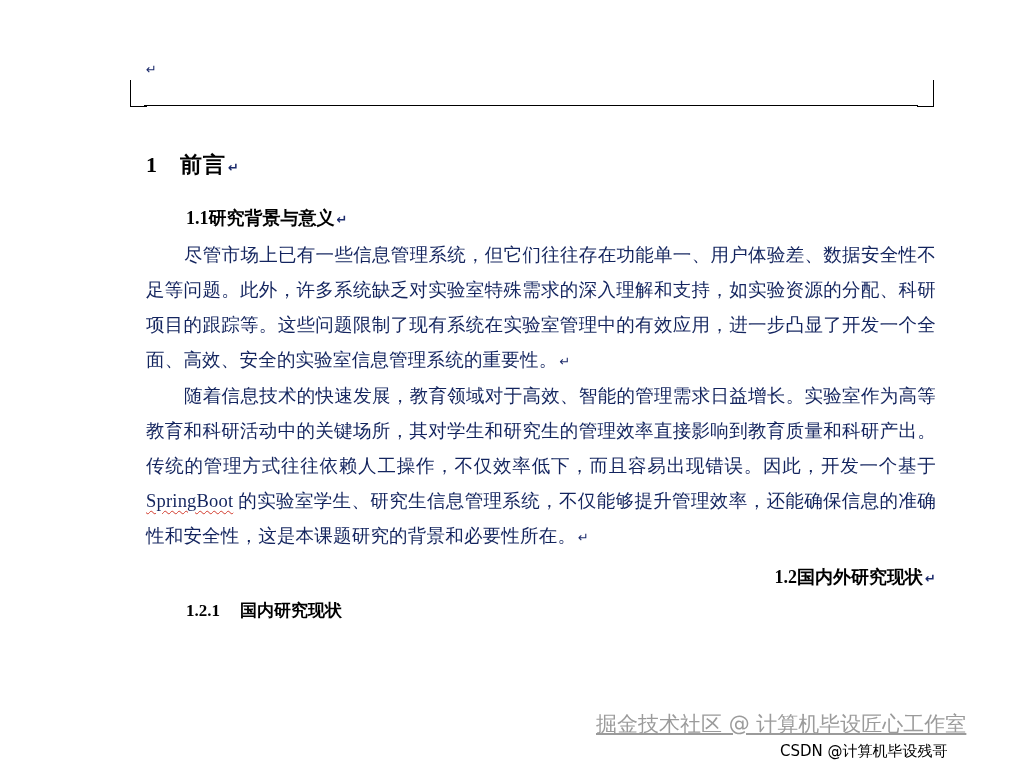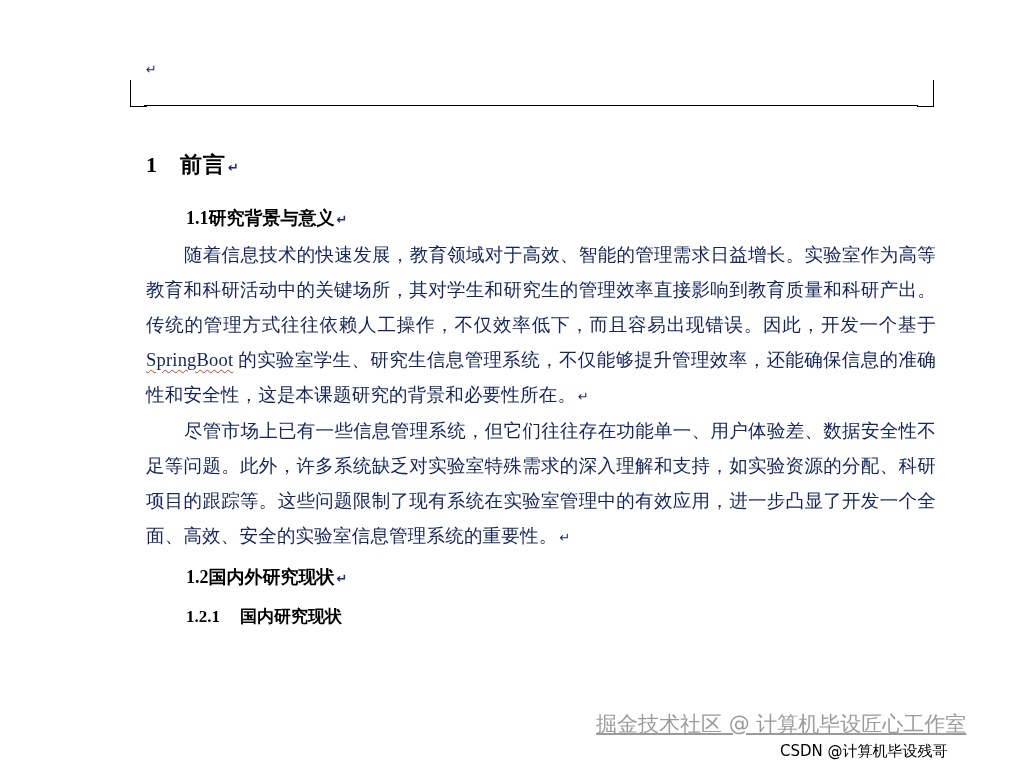--- a/index.html
+++ b/index.html
@@ -97,21 +97,21 @@
     font-weight: bold;
     margin: 0 0 8px 0;
     padding-left: 40px;
     color: #000000;
   }
   h2.heading2 .num { }
 
   h3.heading3 {
     font-size: 17px;
     font-weight: bold;
-    margin: 16px 0 6px 0;
+    margin: 10px 0 6px 0;
     padding-left: 40px;
     color: #000000;
   }
   h3.heading3 .num { margin-right: 20px; }
 
   p.body-para {
     font-size: 18.5px;
     line-height: 35px;
     margin: 0 0 0 0;
     text-indent: 38px;
@@ -174,26 +174,26 @@
   <div class="content">
 
     <h1 class="doc-title">
       <span class="num">1</span><span>前言</span><span class="pilcrow">↵</span>
     </h1>
 
     <h2 class="heading2">
       <span class="num">1.1</span><span>研究背景与意义</span><span class="pilcrow">↵</span>
     </h2>
 
+    <p class="body-para"><span>尽管市场上已有一些信息管理系统，但它们往往存在功能单一、用户体验差、数据安全性不足等问题。此外，许多系统缺乏对实验室特殊需求的深入理解和支持，如实验资源的分配、科研项目的跟踪等。这些问题限制了现有系统在实验室管理中的有效应用，进一步凸显了开发一个全面、高效、安全的实验室信息管理系统的重要性。</span><span class="pilcrow">↵</span></p>
+
     <p class="body-para"><span>随着信息技术的快速发展，教育领域对于高效、智能的管理需求日益增长。实验室作为高等教育和科研活动中的关键场所，其对学生和研究生的管理效率直接影响到教育质量和科研产出。传统的管理方式往往依赖人工操作，不仅效率低下，而且容易出现错误。因此，开发一个基于 </span><span class="spell-error">SpringBoot</span><span> 的实验室学生、研究生信息管理系统，不仅能够提升管理效率，还能确保信息的准确性和安全性，这是本课题研究的背景和必要性所在。</span><span class="pilcrow">↵</span></p>
 
-    <p class="body-para"><span>尽管市场上已有一些信息管理系统，但它们往往存在功能单一、用户体验差、数据安全性不足等问题。此外，许多系统缺乏对实验室特殊需求的深入理解和支持，如实验资源的分配、科研项目的跟踪等。这些问题限制了现有系统在实验室管理中的有效应用，进一步凸显了开发一个全面、高效、安全的实验室信息管理系统的重要性。</span><span class="pilcrow">↵</span></p>
-
-
-    <h2 class="heading2" style="margin-top:10px;">
+
+    <h2 class="heading2" style="margin-top:10px;text-align:right;">
       <span class="num">1.2</span><span>国内外研究现状</span><span class="pilcrow">↵</span>
     </h2>
 
     <h3 class="heading3">
       <span class="num">1.2.1</span><span>国内研究现状</span>
     </h3>
 
   </div>
 
   <div class="watermark-main">掘金技术社区 @ 计算机毕设匠心工作室</div>

